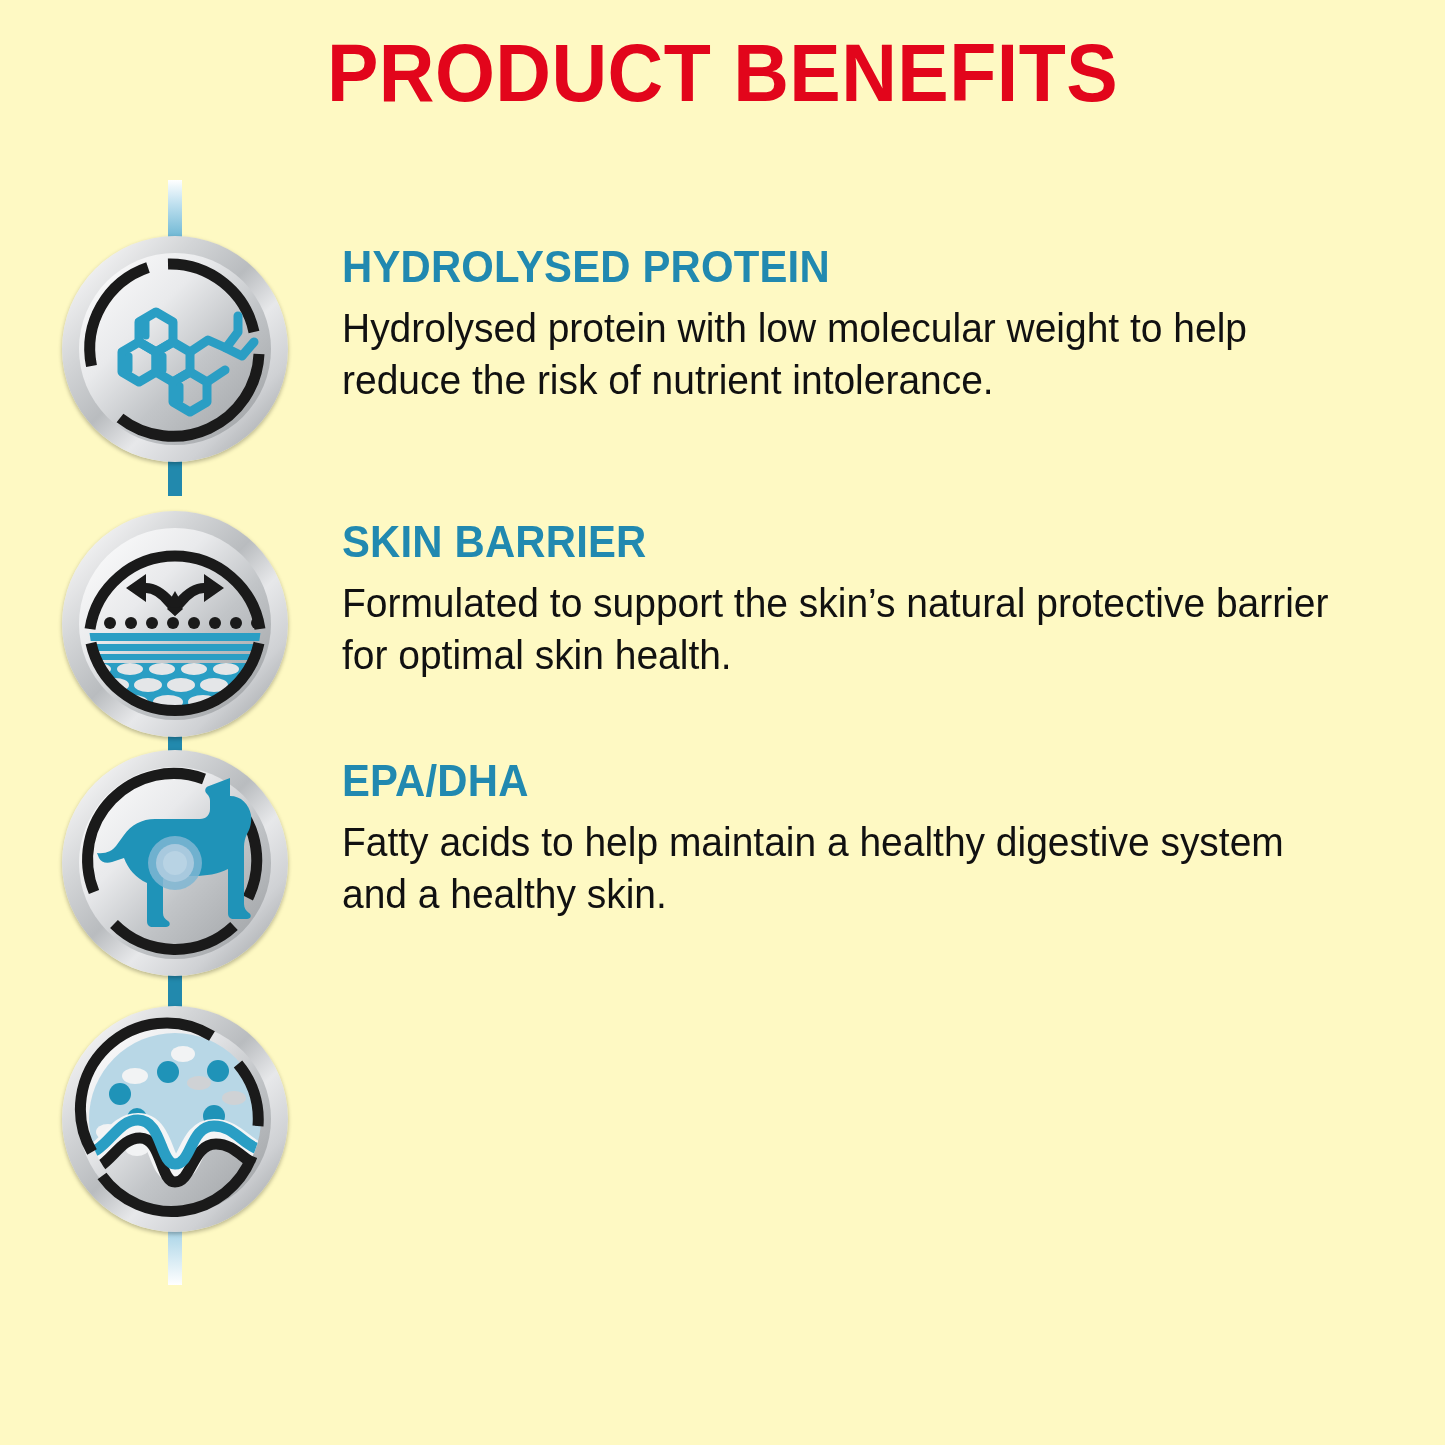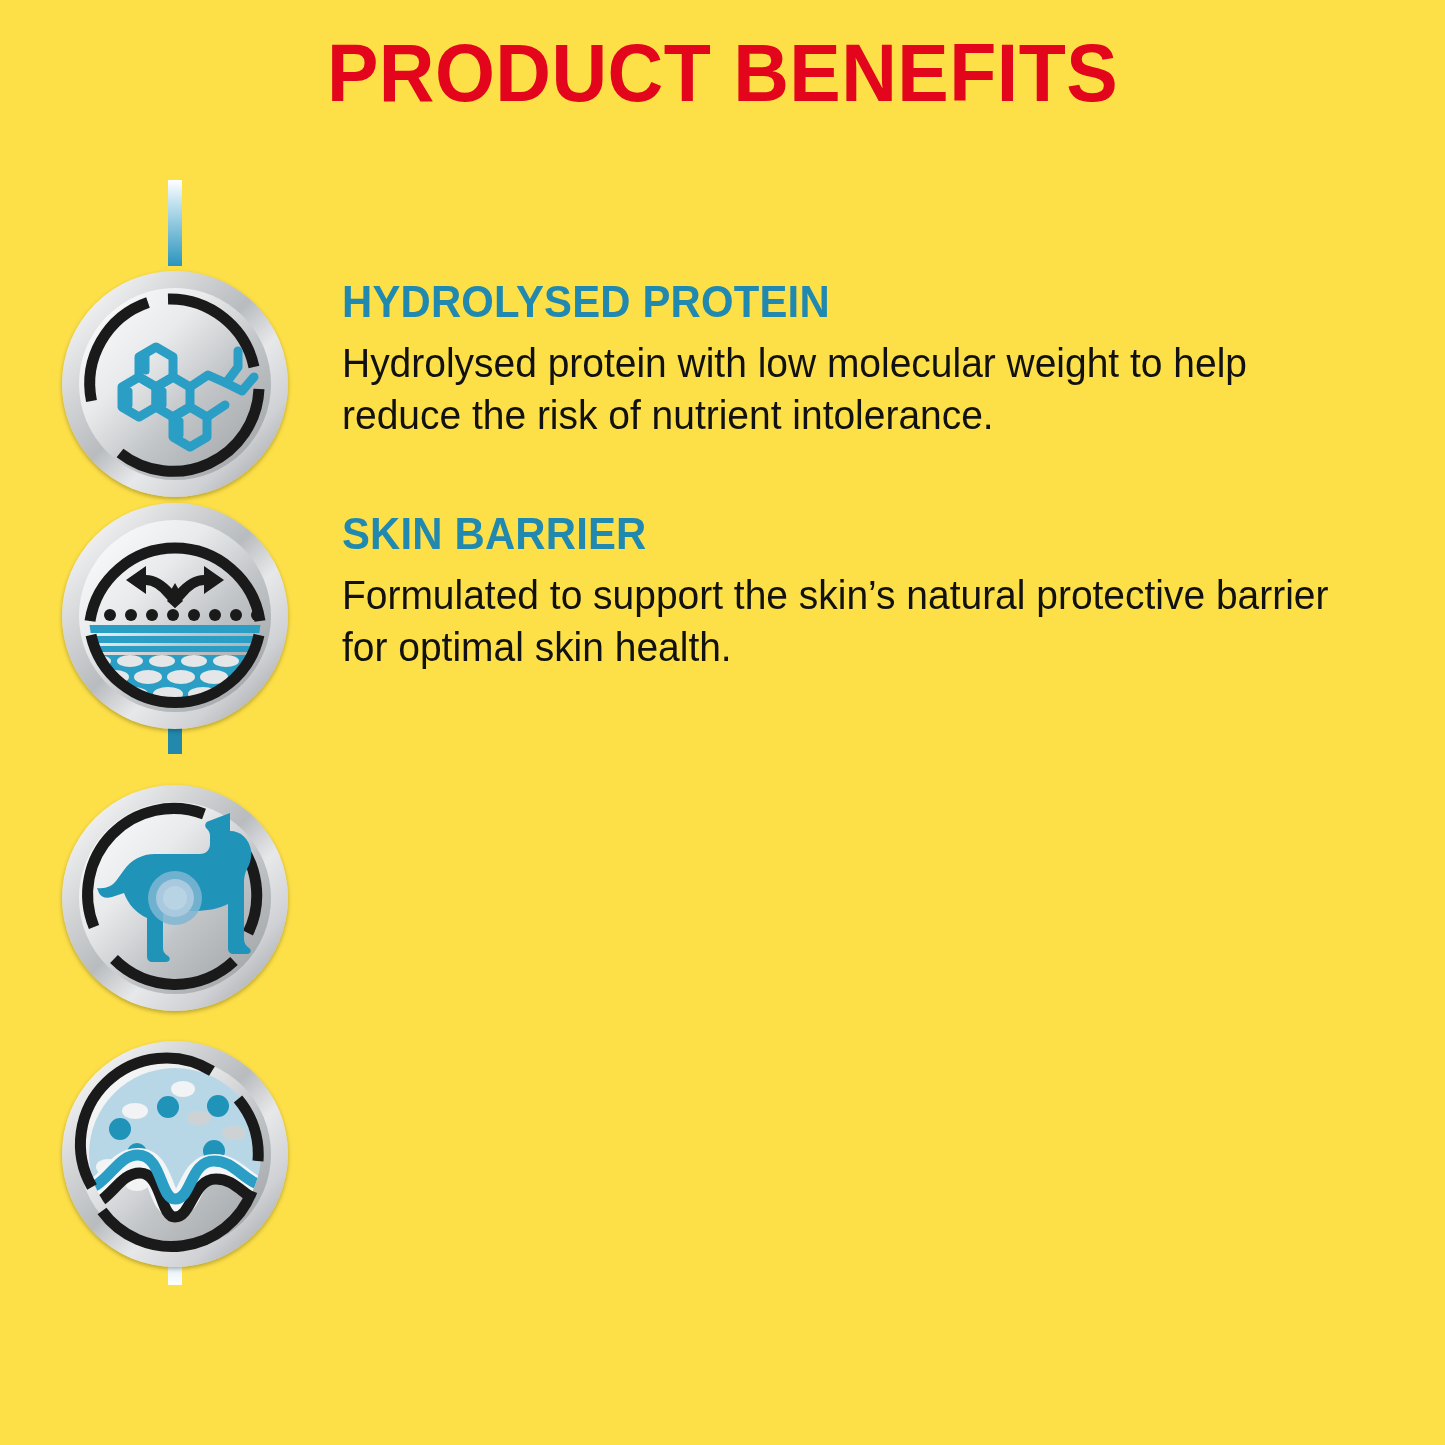--- a/index.html
+++ b/index.html
@@ -11,21 +11,21 @@
     width: 1445px;
     height: 1445px;
     font-family: "Liberation Sans", sans-serif;
     position: relative;
     overflow: hidden;
   }
 
   .page {
     position: absolute;
     inset: 0;
-    background: #fde047;
+    background: #fef9c3;
   }
 
   
   .title {
     position: absolute;
     top: 26px;
     left: 0;
     width: 1445px;
     text-align: center;
     font-family: "Liberation Sans Narrow", "Liberation Sans", sans-serif;
@@ -62,24 +62,23 @@
   .rail-m1 { top: 452px; }
   .rail-m2 { top: 710px; }
   .rail-m3 { top: 966px; }
 
   
   .row {
     position: absolute;
     left: 0;
     width: 1445px;
     height: 230px;
-    margin-top: 35px;
   }
   .row-1 { top: 236px; }
-  .row-2 { top: 468px; }
+  .row-2 { top: 511px; }
   .row-3 { top: 750px; }
   .row-4 { top: 1006px; }
 
   
   .badge {
     position: absolute;
     left: 62px;
     top: 0;
     width: 226px;
     height: 226px;
@@ -300,20 +299,24 @@
                    c 0 -3 -1 -5 -3 -7
                    c -3 -3 -2 -7 2 -8
                    l 21 -8 z"></path>
         </g>
 
         <circle cx="113" cy="113" r="27" fill="#7fb6d2" opacity="0.85"></circle>
         <circle cx="113" cy="113" r="19" fill="#a8c9de"></circle>
         <circle cx="113" cy="113" r="12" fill="#b8d3e4"></circle>
       </svg>
     </div>
+    <div class="txt">
+      <h2 class="head">EPA/DHA</h2>
+      <p class="body">Fatty acids to help maintain a healthy digestive system and a healthy skin.</p>
+    </div>
   </div>
 
   <div class="row row-4">
     <div class="badge">
       <svg viewBox="0 0 226 226" xmlns="http://www.w3.org/2000/svg">
         <defs>
           <linearGradient id="sil4" x1="0" y1="0" x2="1" y2="1">
             <stop offset="0%" stop-color="#ffffff"></stop>
             <stop offset="35%" stop-color="#e9eaec"></stop>
             <stop offset="60%" stop-color="#c2c5c8"></stop>

